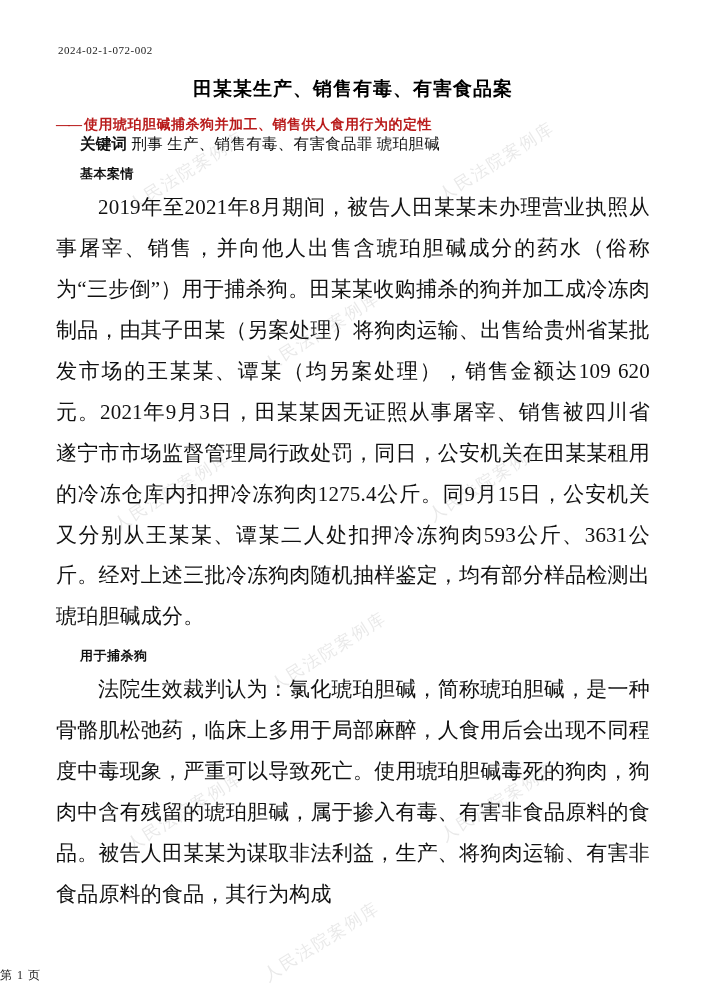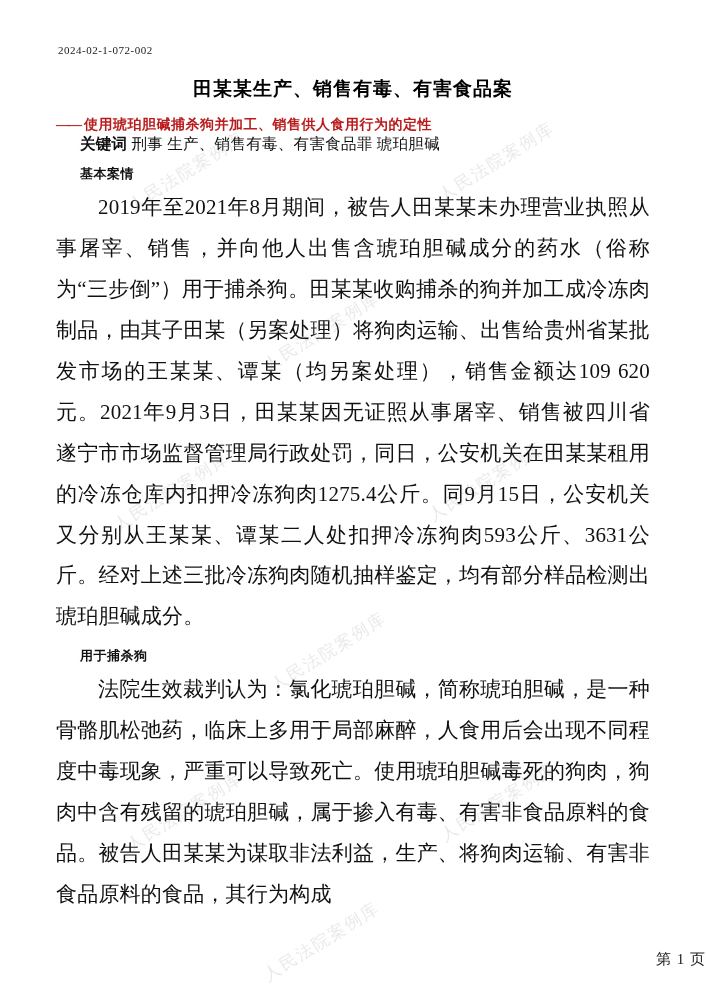--- a/index.html
+++ b/index.html
@@ -75,23 +75,23 @@
     letter-spacing: 0.2px;
     color: #111111;
   }
   .para + .para {
     margin-top: 0;
   }
   .footer {
     position: absolute;
     left: 0;
     right: 0;
-    bottom: 30px;
-    text-align: right;
-    font-size: 15px;
+    bottom: 15px;
+    text-align: left;
+    font-size: 12px;
     color: #222222;
     letter-spacing: 1px;
   }
   
   .wm {
     position: absolute;
     color: rgba(120,120,120,0.16);
     font-size: 17px;
     font-family: "Liberation Sans", sans-serif;
     letter-spacing: 2px;

